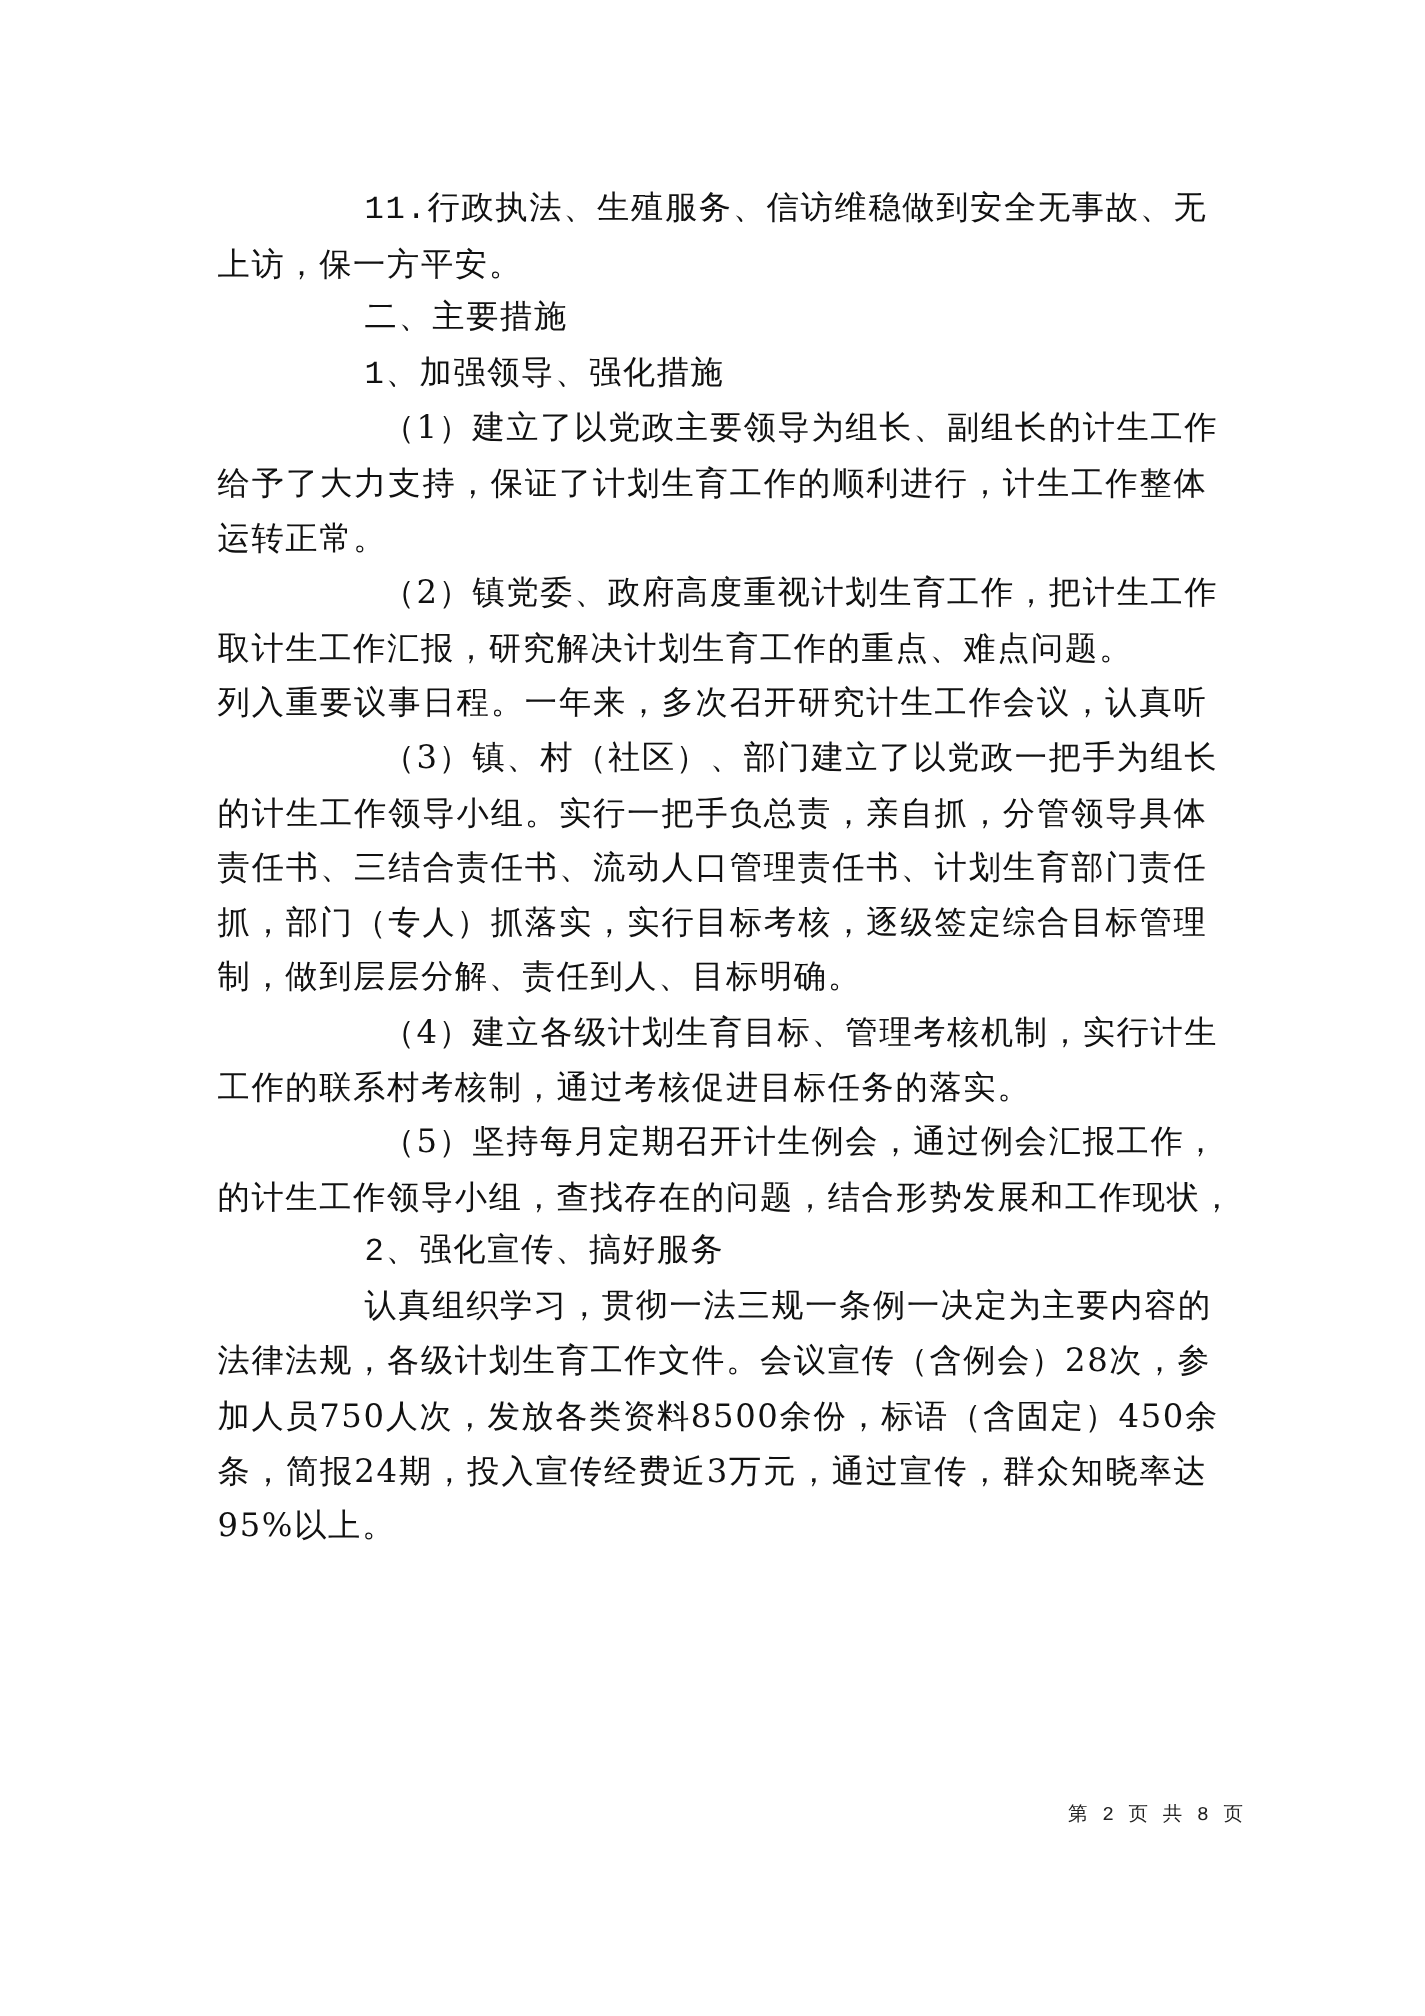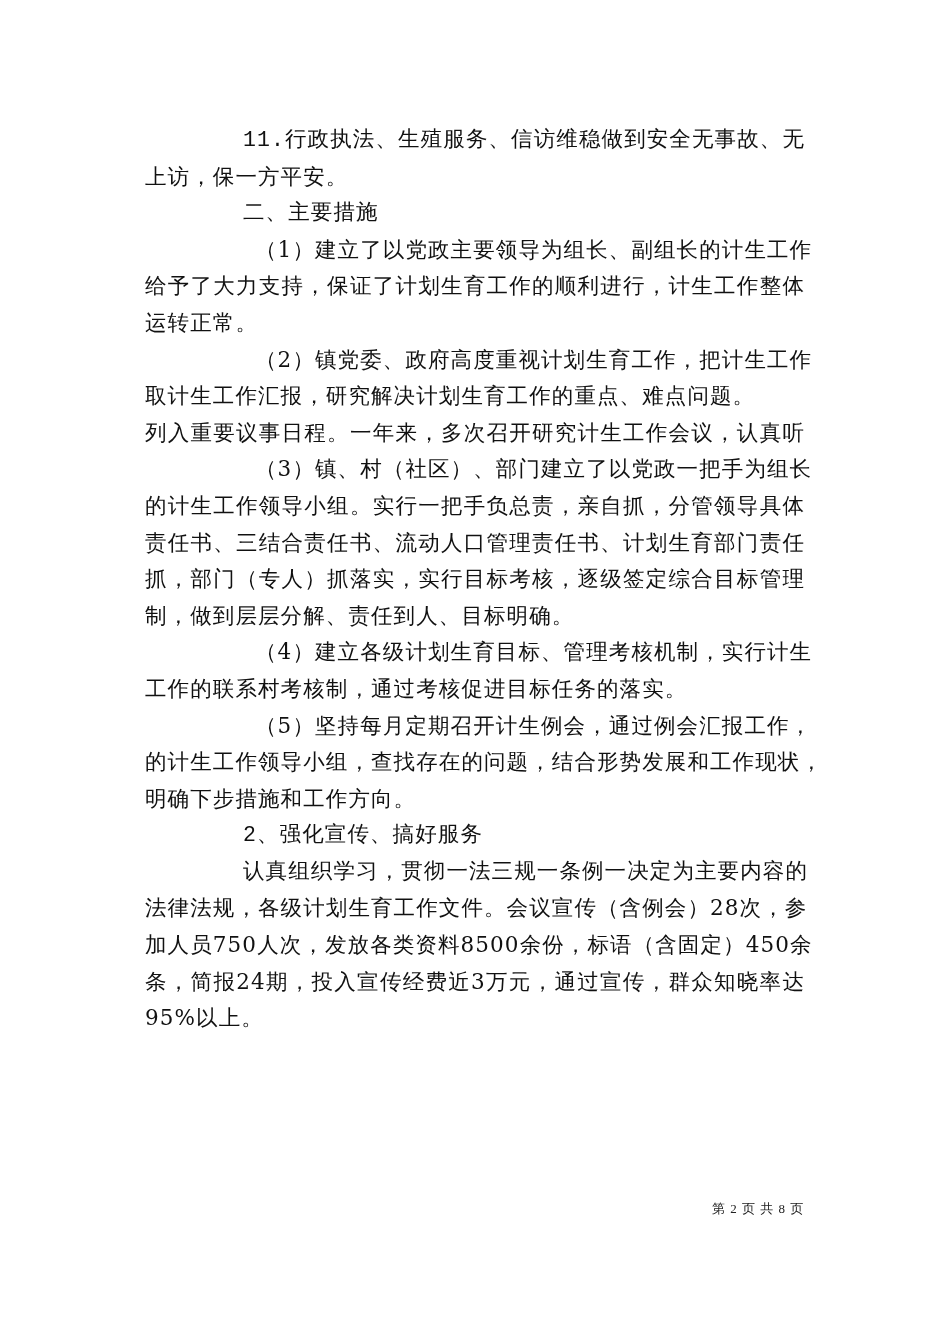--- a/index.html
+++ b/index.html
@@ -32,36 +32,39 @@
     }
     .line.last {
       text-align-last: left;
     }
     .indent1 { padding-left: 98px; font-family: Liberation Mono, monospace; }
     .indent2 { padding-left: 110px; }
     .footer {
       position: absolute;
       left: 712px;
       top: 1200px;
-      font-family: Liberation Serif, serif;
+      font-family: Liberation Mono, monospace;
       font-size: 13px;
       color: #222;
       letter-spacing: 1px;
     }
   </style>
 </head>
 <body>
 
 <div class="page" id="page">
     <div>
       <div class="line indent1">11.行政执法、生殖服务、信访维稳做到安全无事故、无</div>
       <div class="line last">上访，保一方平安。</div>
     </div>
     <div>
       <div class="line indent1 last">二、主要措施</div>
+    </div>
+    <div>
+      <div class="line indent1 last">1、加强领导、强化措施</div>
     </div>
     <div>
       <div class="line indent2">（1）建立了以党政主要领导为组长、副组长的计生工作</div>
       <div class="line">给予了大力支持，保证了计划生育工作的顺利进行，计生工作整体</div>
       <div class="line last">运转正常。</div>
     </div>
     <div>
       <div class="line indent2">（2）镇党委、政府高度重视计划生育工作，把计生工作</div>
       <div class="line last">取计生工作汇报，研究解决计划生育工作的重点、难点问题。</div>
       <div class="line">列入重要议事日程。一年来，多次召开研究计生工作会议，认真听</div>
@@ -73,21 +76,20 @@
       <div class="line">抓，部门（专人）抓落实，实行目标考核，逐级签定综合目标管理</div>
       <div class="line last">制，做到层层分解、责任到人、目标明确。</div>
     </div>
     <div>
       <div class="line indent2">（4）建立各级计划生育目标、管理考核机制，实行计生</div>
       <div class="line last">工作的联系村考核制，通过考核促进目标任务的落实。</div>
     </div>
     <div>
       <div class="line indent2">（5）坚持每月定期召开计生例会，通过例会汇报工作，</div>
       <div class="line">的计生工作领导小组，查找存在的问题，结合形势发展和工作现状，</div>
-      <div class="line last">明确下步措施和工作方向。</div>
     </div>
     <div>
       <div class="line indent1 last">2、强化宣传、搞好服务</div>
     </div>
     <div>
       <div class="line indent1">认真组织学习，贯彻一法三规一条例一决定为主要内容的</div>
       <div class="line">法律法规，各级计划生育工作文件。会议宣传（含例会）28次，参</div>
       <div class="line">加人员750人次，发放各类资料8500余份，标语（含固定）450余</div>
       <div class="line">条，简报24期，投入宣传经费近3万元，通过宣传，群众知晓率达</div>
       <div class="line last">95%以上。</div>

